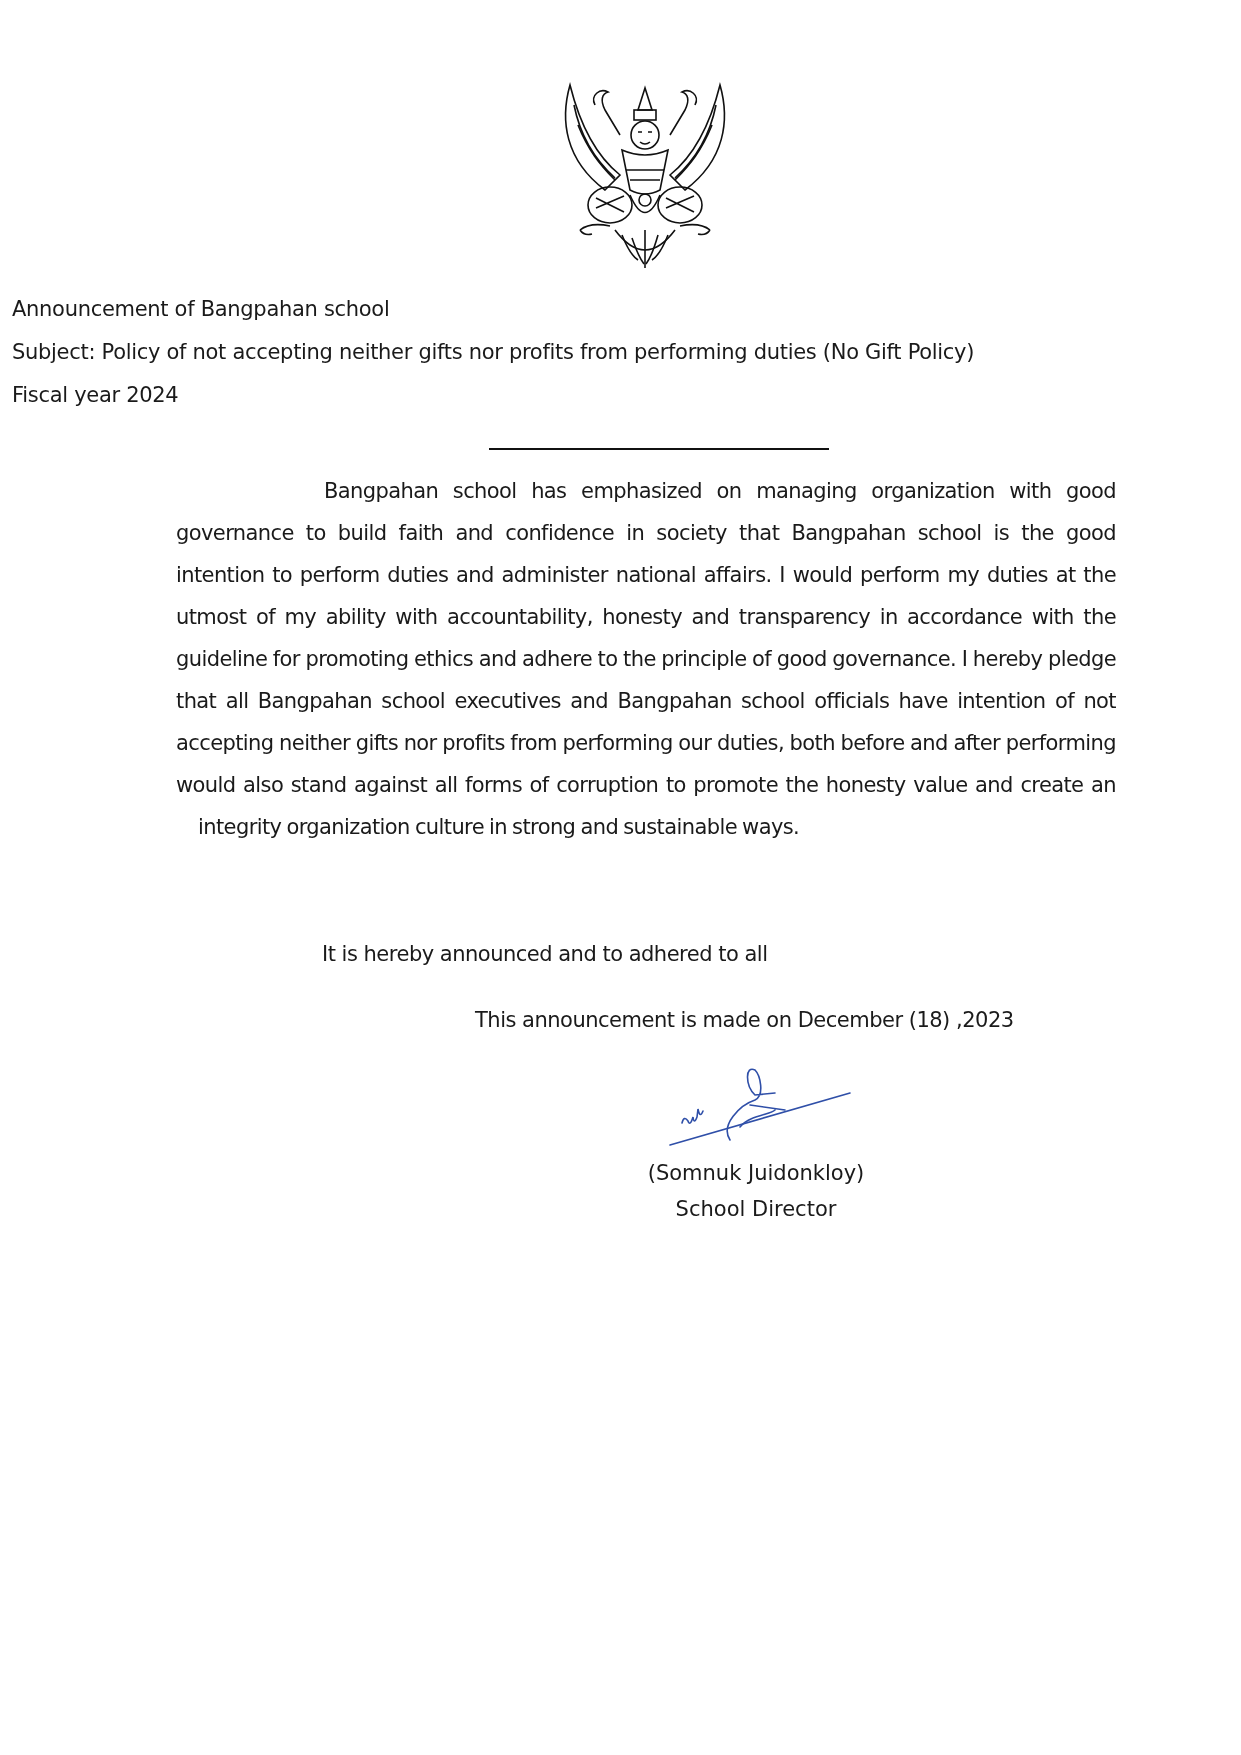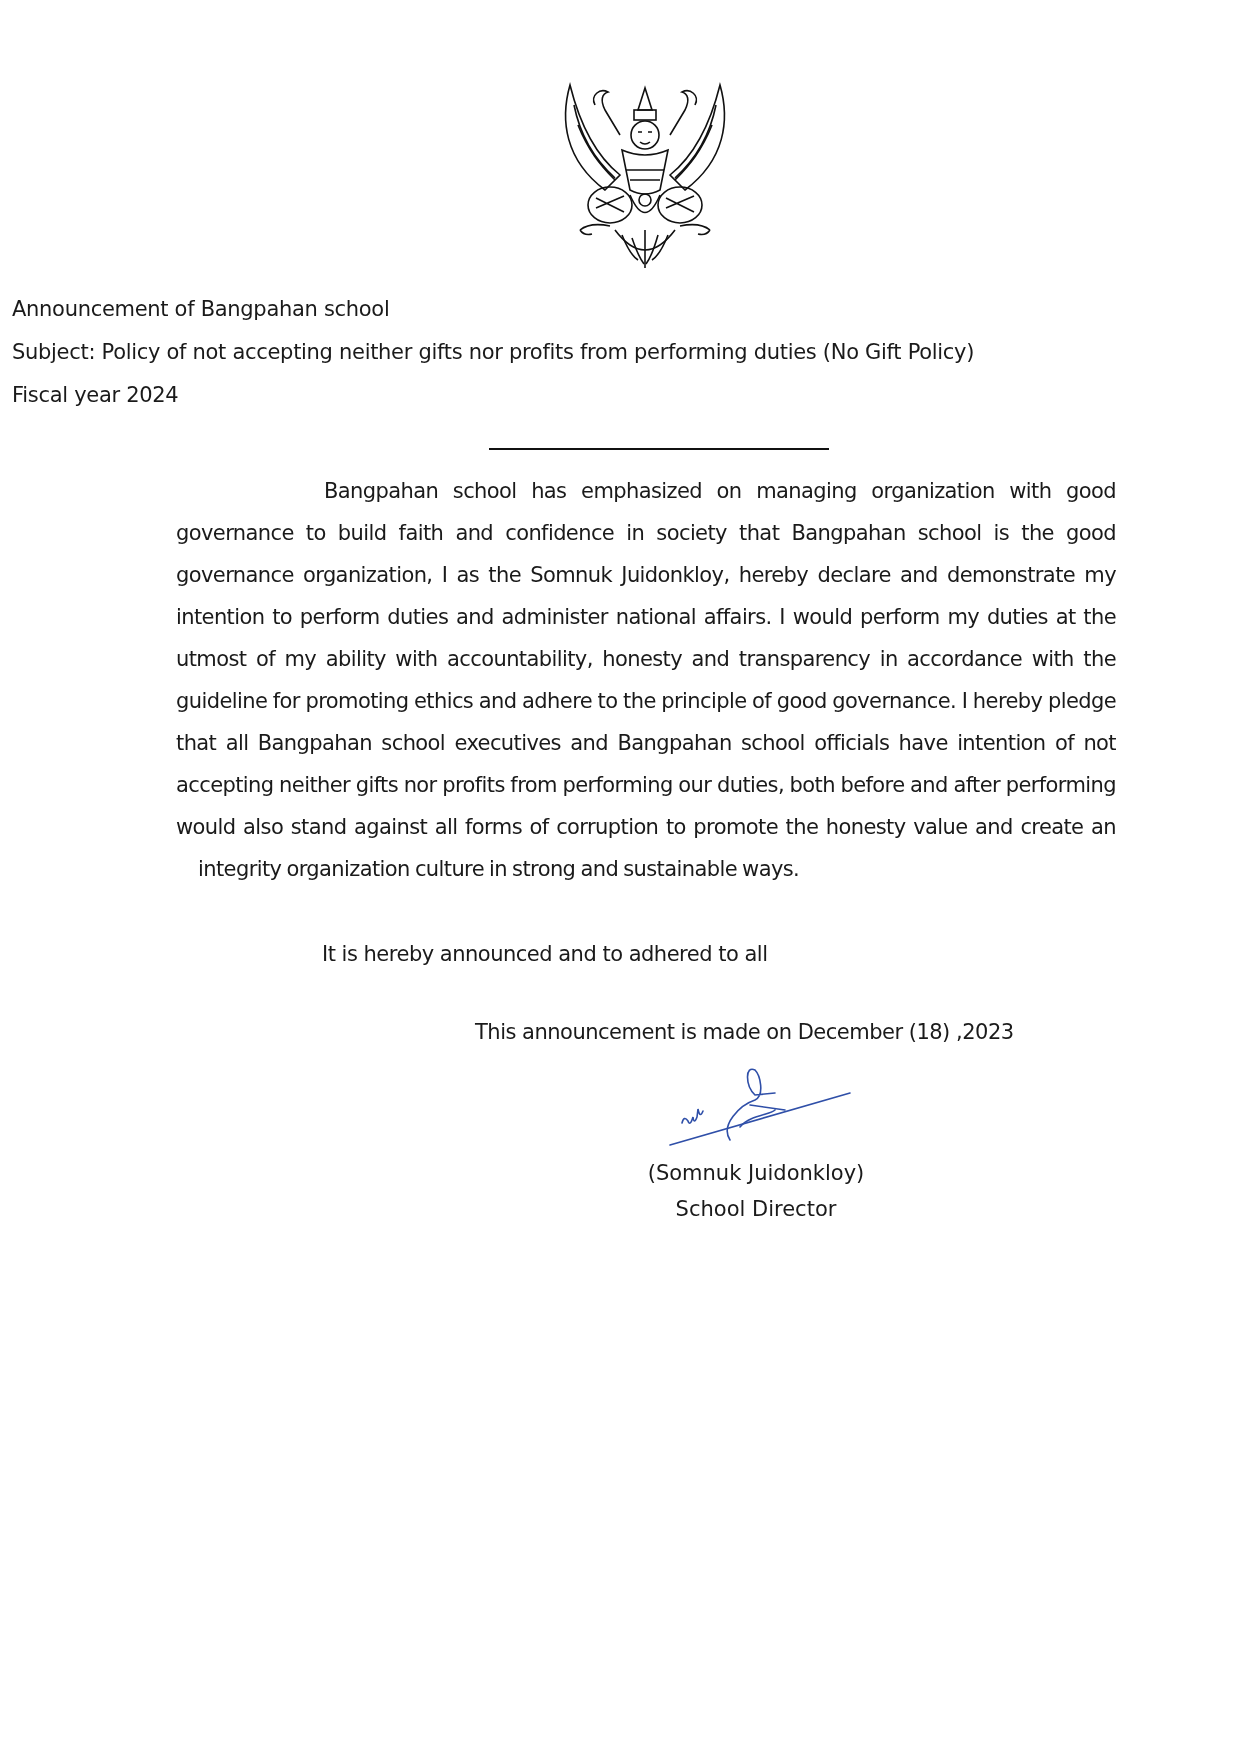--- a/index.html
+++ b/index.html
@@ -10,21 +10,21 @@
                  font-size:21px; letter-spacing:-0.3px; }
   .rule { position:absolute; left:489px; top:448px; width:340px; height:0;
           border-top:2px solid #111; }
   .body-text { position:absolute; left:176px; top:470px; width:940px;
                font-size:21px; line-height:42px; text-align:justify;
                letter-spacing:-0.6px; word-spacing:-1px; }
   .body-text .indent { display:inline-block; width:148px; }
   .line { display:block; text-align:justify; text-align-last:justify; }
   .line.last { text-align-last:left;margin-left:22px; }
   .closing { position:absolute; left:322px; top:942px; font-size:21px; letter-spacing:-0.5px; }
-  .date { position:absolute; left:475px; top:1008px; font-size:21px; letter-spacing:-0.5px;margin-top:12px; }
+  .date { position:absolute; left:475px; top:1008px; font-size:21px; letter-spacing:-0.5px; }
   .signature { position:absolute; left:660px; top:1065px; width:200px; height:90px; }
   .sig-block { position:absolute; left:616px; top:1155px; width:280px; text-align:center;
                font-size:21px; line-height:36px; }
 </style>
 </head>
 <body>
 
 <svg class="emblem" viewBox="0 0 170 190">
   <g fill="none" stroke="#111" stroke-width="1.6">
 
@@ -62,21 +62,20 @@
 </svg>
 
 <div class="center-line" style="top:297px;">Announcement of Bangpahan school</div>
 <div class="center-line" style="top:340px;">Subject: Policy of not accepting neither gifts nor profits from performing duties (No Gift Policy)</div>
 <div class="center-line" style="top:383px;">Fiscal year 2024</div>
 <div class="rule"></div>
 
 <div class="body-text">
   <span class="line"><span class="indent"></span><span>Bangpahan school has emphasized on managing organization with good</span></span>
   <span class="line">governance to build faith and confidence in society that Bangpahan school is the good</span>
-  <span class="line">governance organization, I as the Somnuk Juidonkloy, hereby declare and demonstrate my</span>
   <span class="line">intention to perform duties and administer national affairs. I would perform my duties at the</span>
   <span class="line">utmost of my ability with accountability, honesty and transparency in accordance with the</span>
   <span class="line">guideline for promoting ethics and adhere to the principle of good governance. I hereby pledge</span>
   <span class="line">that all Bangpahan school executives and Bangpahan school officials have intention of not</span>
   <span class="line">accepting neither gifts nor profits from performing our duties, both before and after performing</span>
   <span class="line">would also stand against all forms of corruption to promote the honesty value and create an</span>
   <span class="line last">integrity organization culture in strong and sustainable ways.</span>
 </div>
 
 <div class="closing">It is hereby announced and to adhered to all</div>

